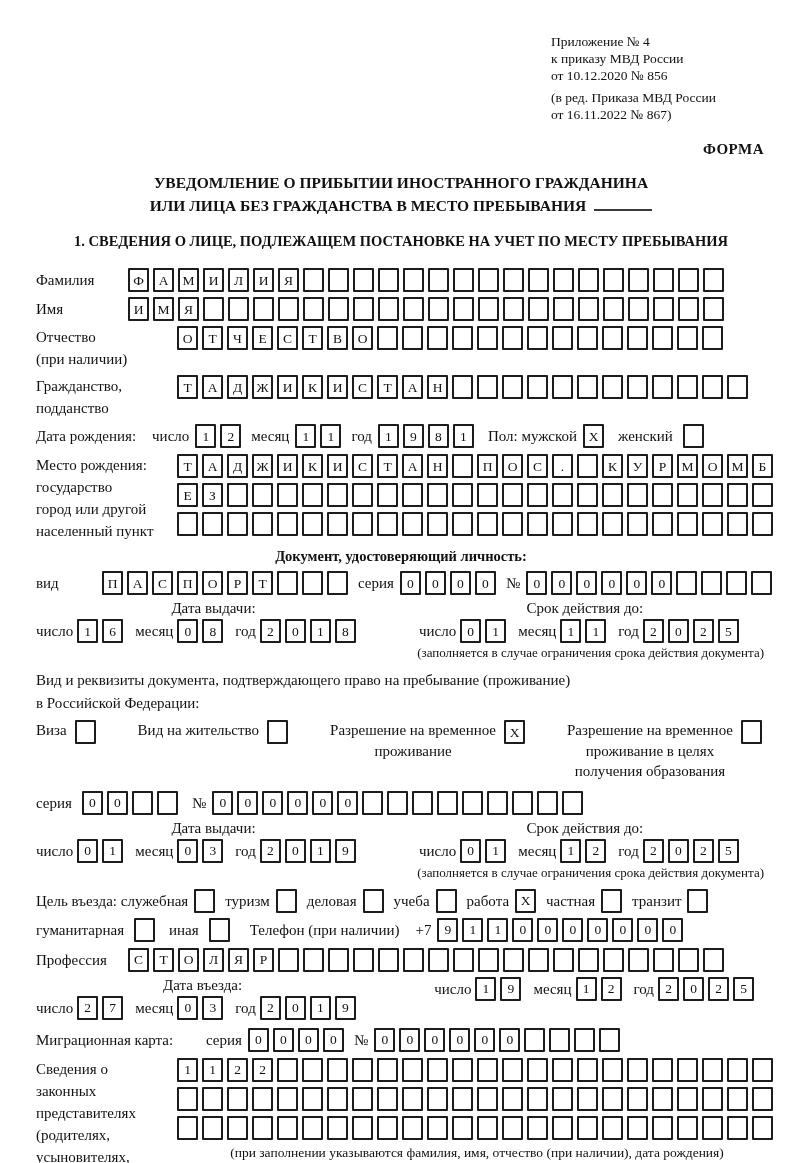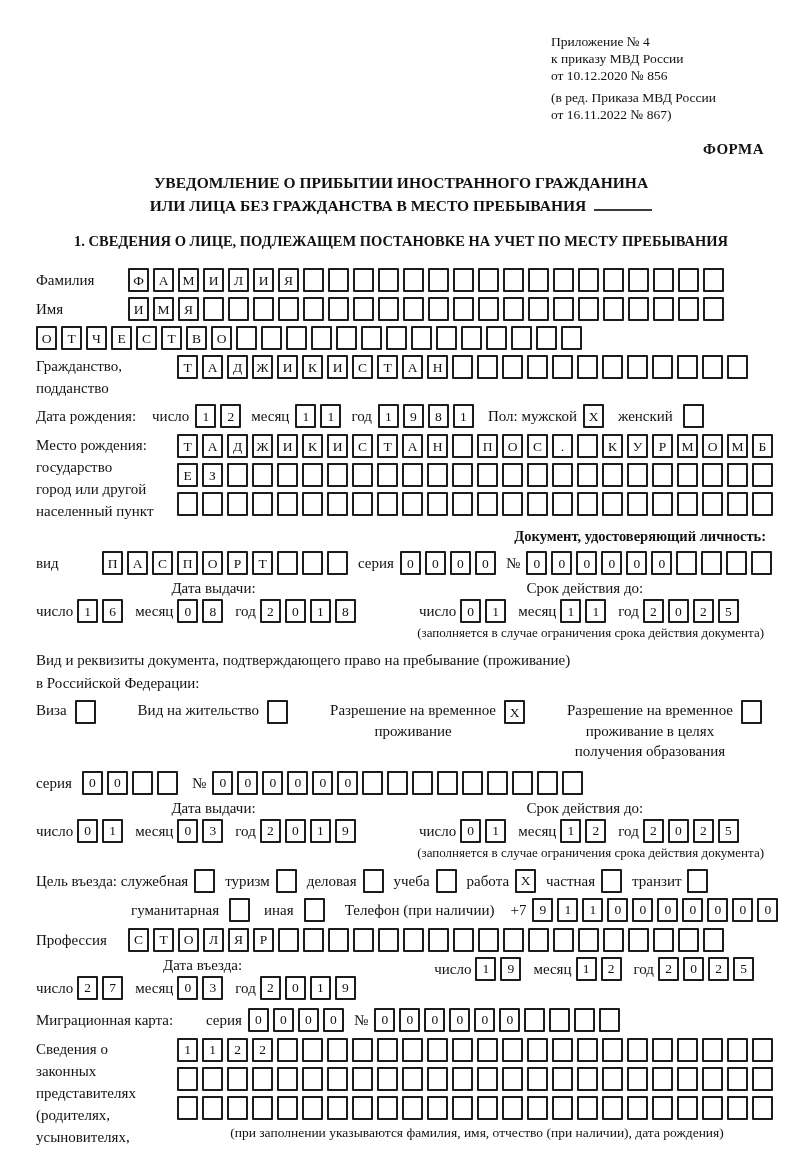--- a/index.html
+++ b/index.html
@@ -16,37 +16,37 @@
   .w90{width:92px;} .w140{width:141px;} .w65{width:66px;} .w170{width:170px;}
   .cells{display:flex;flex:none;}
   .cell{flex:none;width:21px;height:24px;box-sizing:border-box;border:2px solid #1c1c1c;border-radius:1px;
         margin-right:4px;display:flex;align-items:center;justify-content:center;
         font-size:13.5px;line-height:1;}
   .stacklbl div{font-size:15px;line-height:22px;}
   .cellcol .cells{margin-bottom:5px;}
   .inl{display:flex;align-items:center;flex-wrap:nowrap;}
   .inl .lbl{line-height:24px;}
   .gap6{width:6px;flex:none;} .gap10{width:10px;flex:none;} .gap16{width:16px;flex:none;}
-  .center-bold{text-align:right;font-weight:bold;font-size:14.5px;margin:6px 0 6px;}
+  .center-bold{text-align:center;font-weight:bold;font-size:14.5px;margin:6px 0 6px;}
   .dates{display:flex;margin-bottom:2px;}
   .dcol{display:flex;flex-direction:column;}
   .dcol-l{width:355px;font-family:Liberation Serif, serif;} .dcol-r{margin-left:28px;}
   .date-head{text-align:center;font-size:15px;margin-bottom:2px;}
   .dline{display:flex;align-items:center;}
   .dline .lbl{margin-right:4px;}
   .dline .cells{margin-right:8px;}
   .note{font-size:13px;text-align:right;margin:0 2px 8px 0;}
   .plain{font-size:15px;line-height:1.5;}
   .permits{display:flex;align-items:flex-start;justify-content:space-between;margin:6px 0 10px;}
   .permit{display:flex;align-items:flex-start;}
   .permit .txt{font-size:15px;text-align:center;line-height:1.35;margin-right:8px;}
   .permit .cell{margin-top:0;}
   .purpose .lbl{margin-right:6px;}
   .purpose .cell{margin-right:10px;}
-  .indent95{margin-left:95px;}
+  .indent95{}
   .gnote{font-size:13.5px;text-align:center;margin:4px 0 0 150px;} .mb2{margin-bottom:2px;}
 </style>
 </head>
 <body>
 
 <div class="hdr">
   <div>Приложение № 4</div>
   <div>к приказу МВД России</div>
   <div>от 10.12.2020 № 856</div>
   <div class="hdr-gap"></div>
@@ -117,20 +117,24 @@
       <span class="cell"></span>
       <span class="cell"></span>
       <span class="cell"></span>
       <span class="cell"></span>
       <span class="cell"></span>
       <span class="cell"></span>
     </div>
 </div>
 
 <div class="row">
+  <div class="lbl w140 stacklbl">
+    <div>Отчество</div>
+    <div>(при наличии)</div>
+  </div>
   <div class="cells">
       <span class="cell">О</span>
       <span class="cell">Т</span>
       <span class="cell">Ч</span>
       <span class="cell">Е</span>
       <span class="cell">С</span>
       <span class="cell">Т</span>
       <span class="cell">В</span>
       <span class="cell">О</span>
       <span class="cell"></span>

